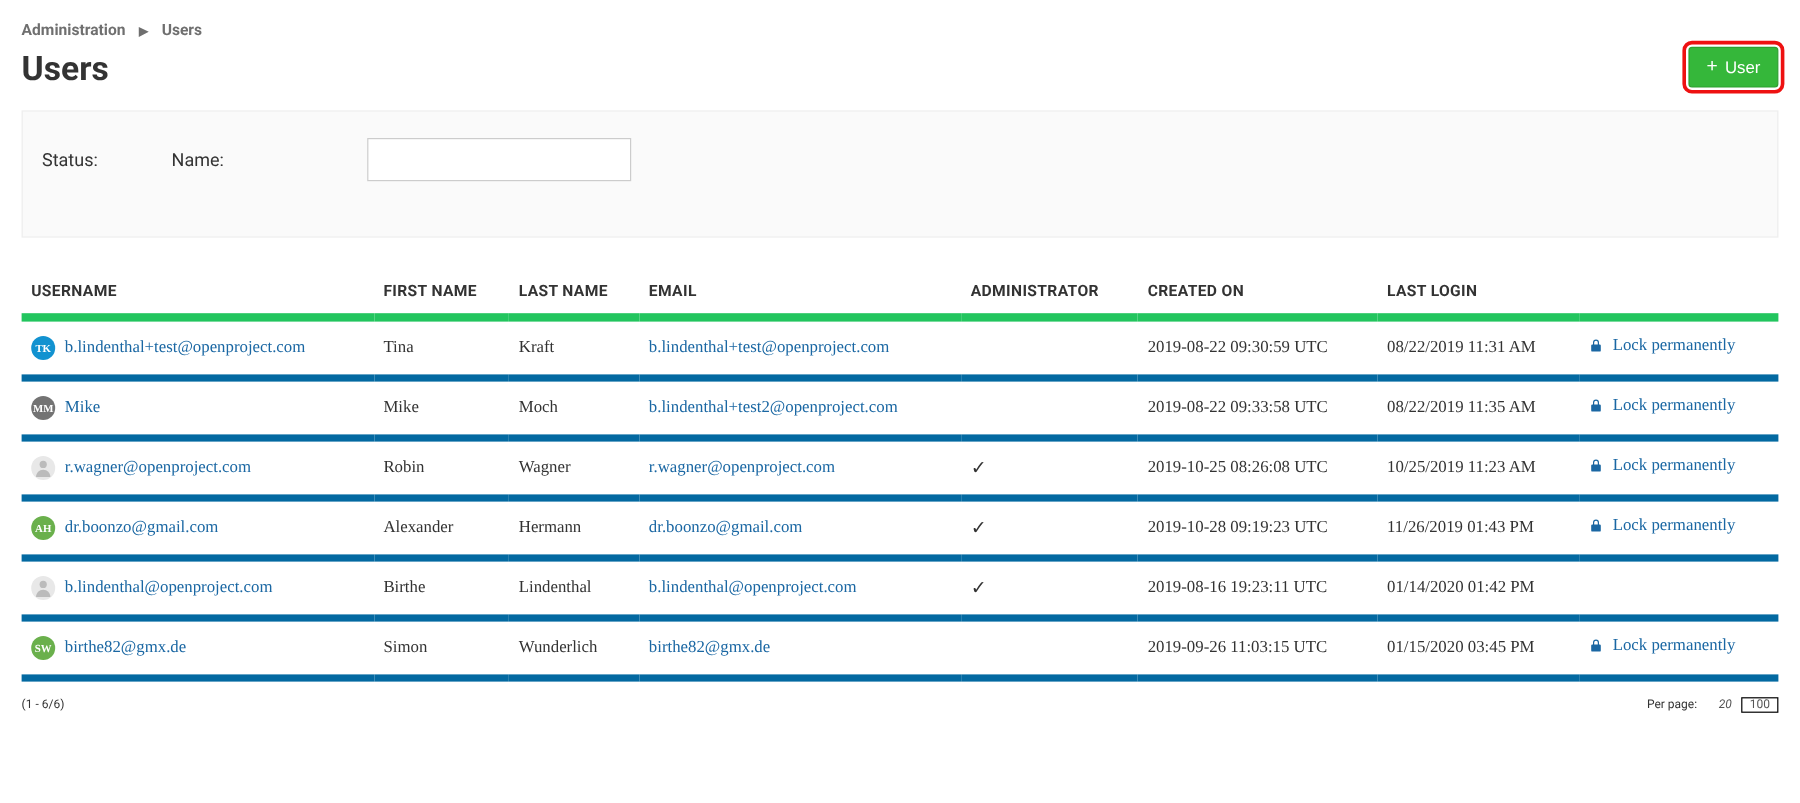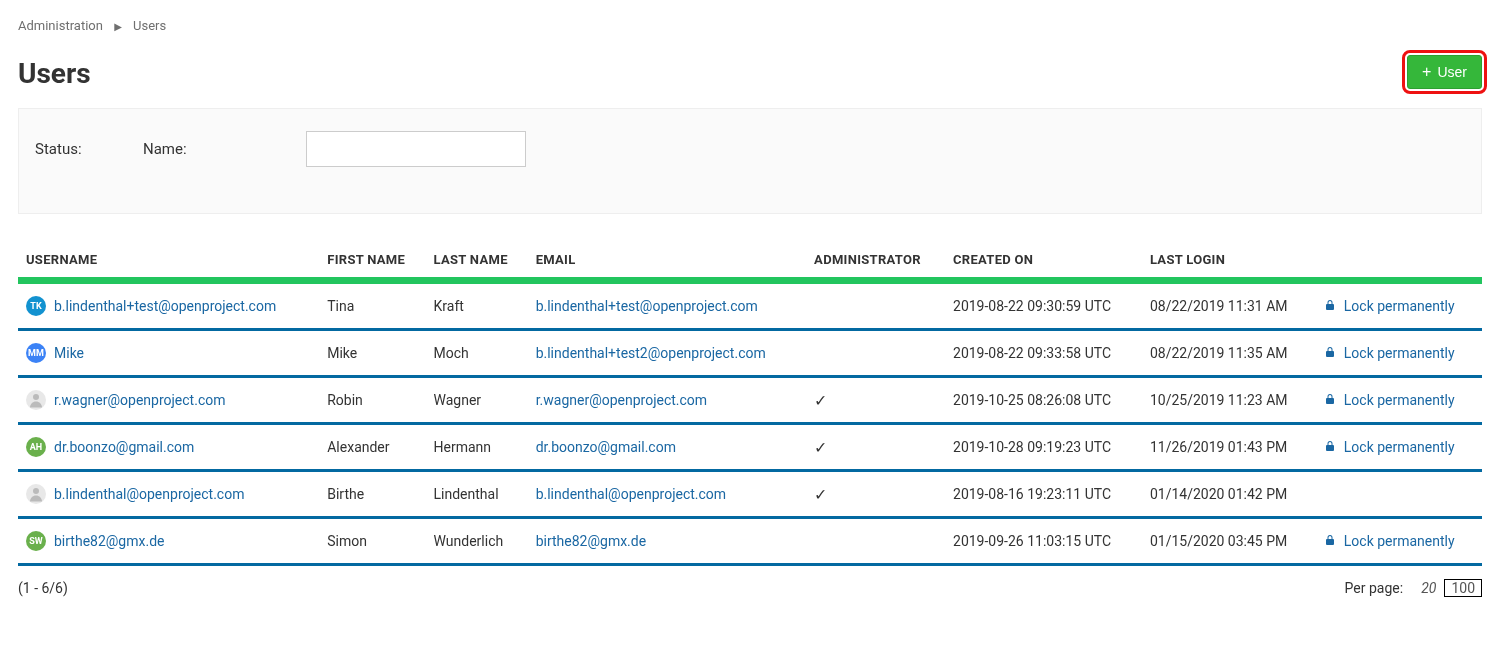--- a/index.html
+++ b/index.html
@@ -7,21 +7,21 @@
     margin: 0;
     font-family: -apple-system, BlinkMacSystemFont, "Segoe UI", Roboto, "Helvetica Neue", Arial, sans-serif;
     font-size: 14px;
     color: #333;
     background: #fff;
     padding: 18px;
   }
   a { color: #1a67a3; text-decoration: none; }
 
   
-  .breadcrumb { font-size: 13px; color: #6f6f6f; font-weight: 400; margin-bottom: 20px; }
+  .breadcrumb { font-size: 13px; color: #6f6f6f; font-weight: 700; margin-bottom: 4px; }
   .breadcrumb .sep { margin: 0 8px; color: #6f6f6f; font-size: 10px; }
 
   
   .page-head { display: flex; align-items: center; justify-content: space-between; margin-bottom: 18px; }
   .page-title { font-size: 28px; font-weight: 700; color: #333; margin: 4px 0 0 0; }
   .btn-green {
     background: #35b73a; color: #fff; border: 1px solid #2da031; border-radius: 3px;
     padding: 8px 14px; font-size: 14px; display: inline-flex; align-items: center; gap: 6px;
     cursor: pointer; outline: 3px solid #e11; outline-offset: 2px;
   }
@@ -53,35 +53,36 @@
     color: #333;
   }
 
   
   table.users { width: 100%; border-collapse: collapse; }
   table.users th {
     text-align: left; font-size: 13px; font-weight: 700; letter-spacing: 0.3px;
     color: #333; padding: 10px 8px; border-bottom: 7px solid #22c55e;
   }
   table.users td {
-    padding: 12px 8px; border-bottom: 3px solid #0369a1; font-size: 14px; color: #333;
+    padding: 12px 8px; border-bottom: 6px solid #0369a1; font-size: 14px; color: #333;
     vertical-align: middle;
+    font-family: Liberation Serif, serif;
   }
   .user-cell { display: flex; align-items: center; gap: 8px; }
   .avatar {
     width: 20px; height: 20px; border-radius: 50%; display: inline-flex;
     align-items: center; justify-content: center; font-size: 9px; font-weight: 700; color: #fff;
     flex-shrink: 0;
   }
   .check { font-size: 16px; color: #333; }
   .lock-cell { display: flex; align-items: flex-start; gap: 8px; color: #1a67a3; justify-content: flex-start; }
   .lock-icon { color: #1a67a3; font-size: 14px; }
 
   
-  .table-footer { display: flex; justify-content: space-between; align-items: center; margin-top: 14px; font-size: 14px; color: #333; }
+  .table-footer { display: flex; justify-content: space-between; align-items: center; margin-top: 14px; font-size: 10px; color: #333; }
   .per-page { display: flex; align-items: center; gap: 10px; }
   .per-opt { color: #555; font-style: italic; cursor: pointer; }
   .per-opt.boxed { border: 1px solid #000000; padding: 0 6px; font-style: normal; text-align: right; }
 
   
   .avatar-face { width:20px;height:20px;border-radius:50%;background:#e8e8e8;display:inline-flex;align-items:center;justify-content:center; }
   .avatar-face svg { width:18px;height:18px; }
 </style>
 </head>
 <body>
@@ -144,21 +145,21 @@
             <span class="lock-icon"><svg width="12" height="14" viewBox="0 0 24 24" fill="currentColor">
                 <path d="M18 10h-1V7a5 5 0 0 0-10 0v3H6a2 2 0 0 0-2 2v8a2 2 0 0 0 2 2h12a2 2 0 0 0 2-2v-8a2 2 0 0 0-2-2zM9 7a3 3 0 1 1 6 0v3H9z"></path>
               </svg></span>
             <span>Lock permanently</span>
           </a>
         </td>
       </tr>
       <tr>
         <td>
           <div class="user-cell">
-            <span class="avatar" style="background: #3b82f6;">MM</span>
+            <span class="avatar" style="background: #737373;">MM</span>
             <a href="#">Mike</a>
           </div>
         </td>
         <td>Mike</td>
         <td>Moch</td>
         <td><a href="#">b.lindenthal+test2@openproject.com</a></td>
         <td></td>
         <td>2019-08-22 09:33:58 UTC</td>
         <td>08/22/2019 11:35 AM</td>
         <td>

